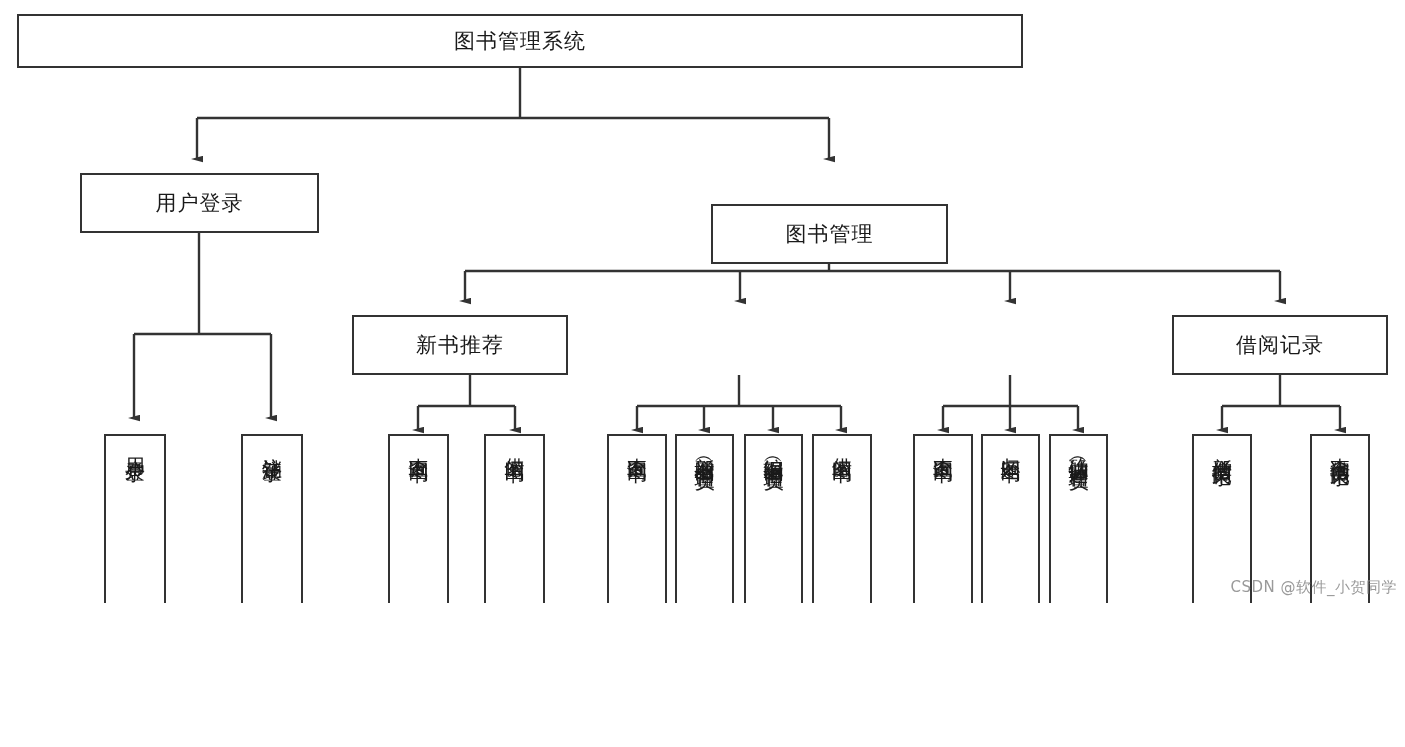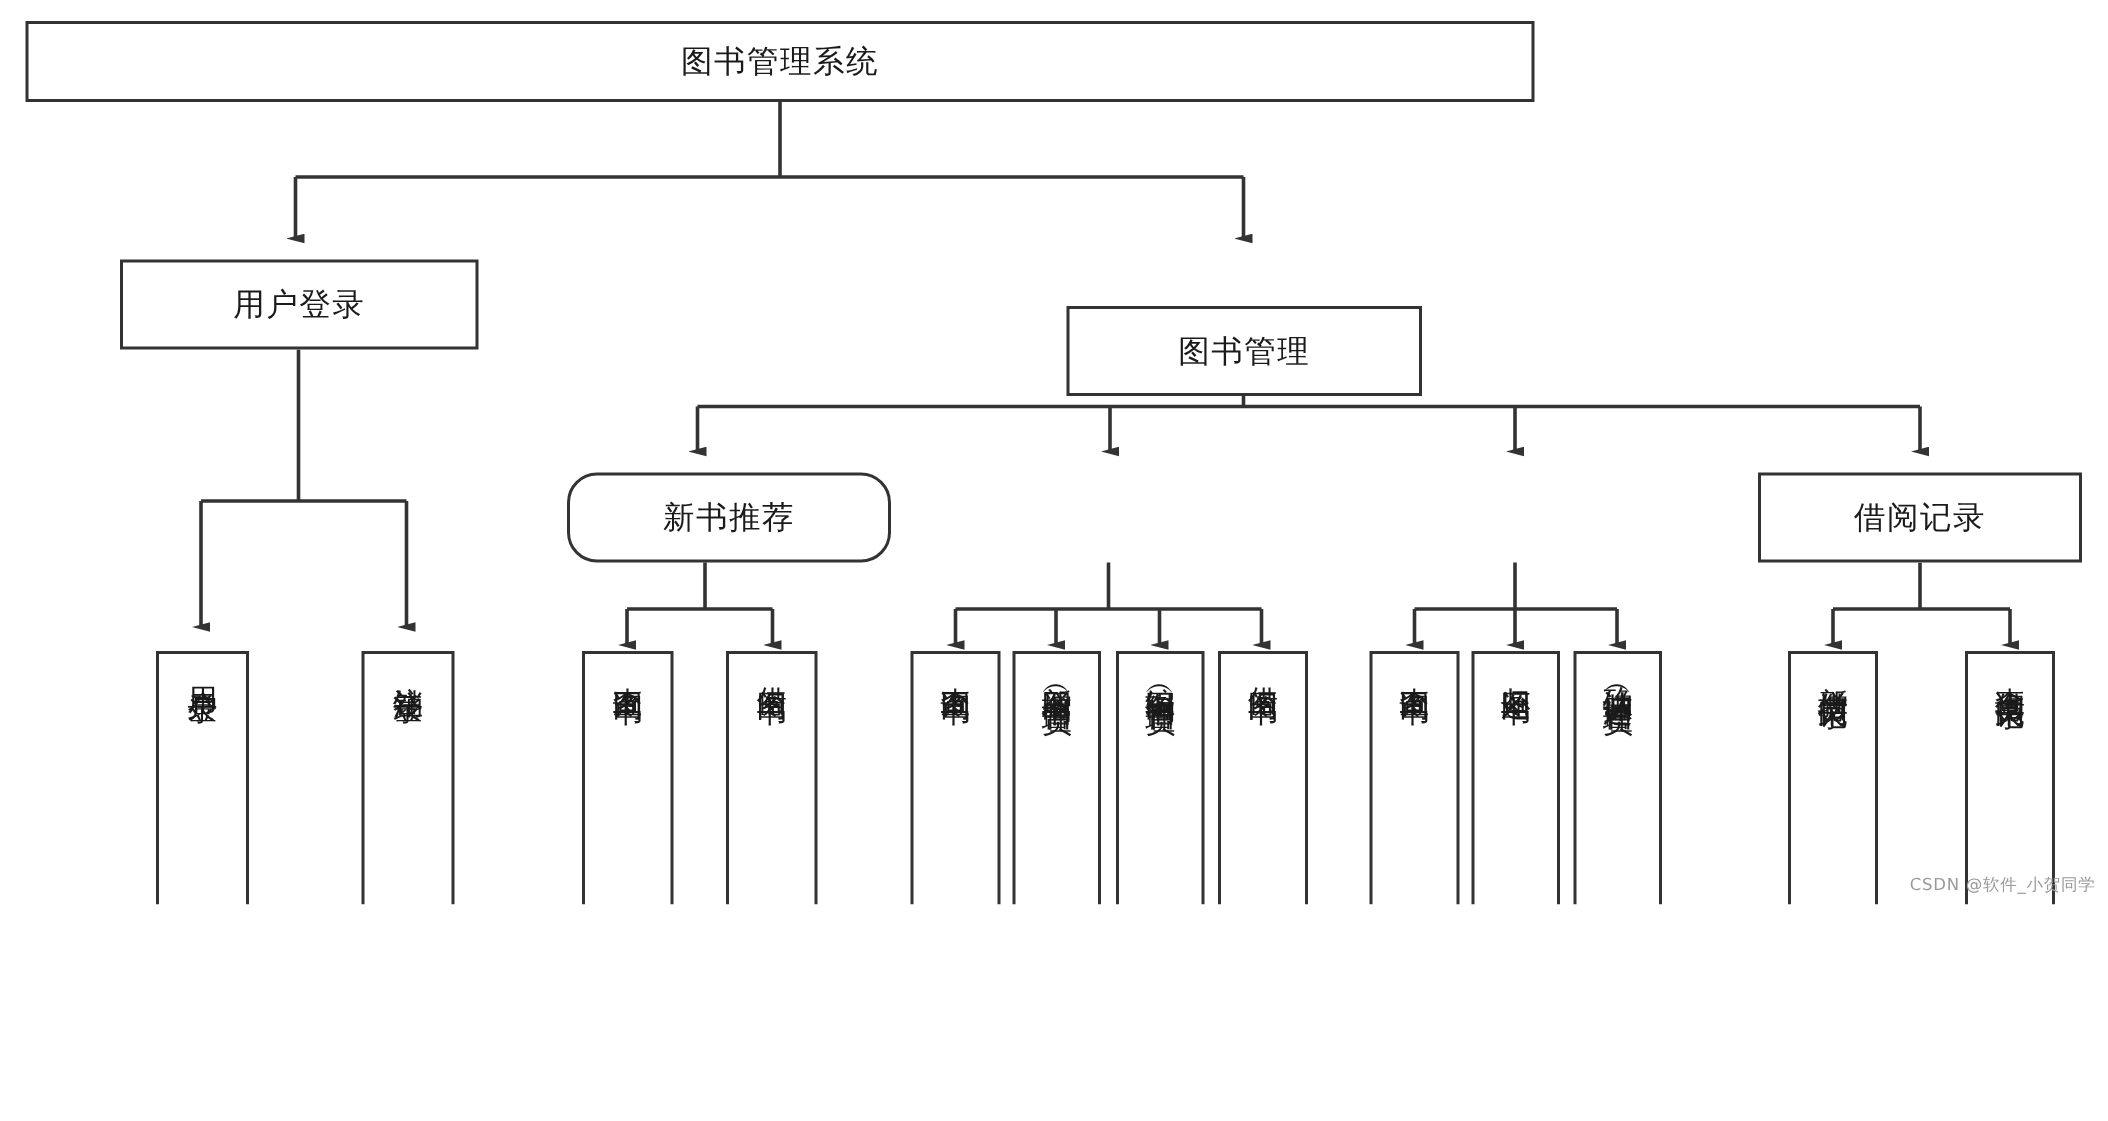--- a/index.html
+++ b/index.html
@@ -48,21 +48,21 @@
     text-orientation: upright;
     font-size: 20px;
     line-height: 1.05;
     letter-spacing: 2px;
     white-space: nowrap;
   }
   .watermark {
     position: absolute;
     right: 8px;
     bottom: 6px;
-    font-size: 11px;
+    font-size: 15px;
     color: #9a9a9a;
     letter-spacing: 0.5px;
     white-space: nowrap;
   }
 </style>
 </head>
 <body>
 
 <div id="canvas">
 
@@ -120,21 +120,21 @@
     <span>图书管理系统</span>
   </div>
 
   <div class="node horizontal" style="left:80px; top:173px; width:239px; height:60px;">
     <span>用户登录</span>
   </div>
   <div class="node horizontal" style="left:711px; top:172px; width:237px; height:60px;margin-top:32px;">
     <span>图书管理</span>
   </div>
 
-  <div class="node horizontal" style="left:378px; top:315px; width:216px; height:60px;border-radius:20px;">
+  <div class="node horizontal" style="left:352px; top:315px; width:216px; height:60px;">
     <span>新书推荐</span>
   </div>
   <div class="node horizontal" style="left:1172px; top:315px; width:216px; height:60px;">
     <span>借阅记录</span>
   </div>
 
   <div class="node vertical" style="left:104px; top:434px; width:62px; height:299px;">
     <span class="vtext">用户登录</span>
   </div>
   <div class="node vertical" style="left:241px; top:434px; width:62px; height:299px;">

